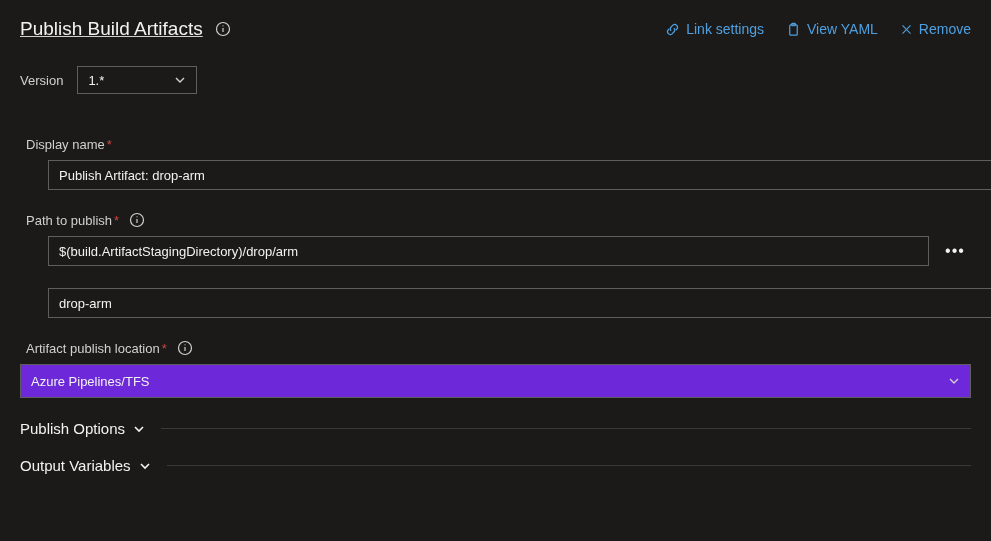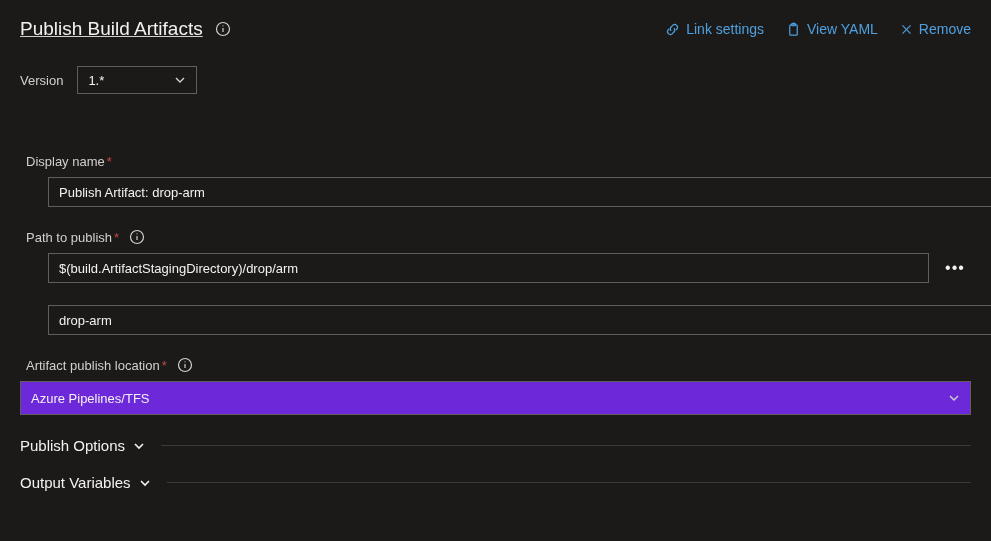--- a/index.html
+++ b/index.html
@@ -40,21 +40,21 @@
     align-items: center;
     gap: 6px;
     color: #4ea0e0;
     font-size: 14px;
     cursor: pointer;
   }
   .version-row {
     display: flex;
     align-items: center;
     gap: 14px;
-    margin-bottom: 60px;
+    margin-bottom: 43px;
   }
   .version-label {
     font-size: 13px;
     color: #d2d0ce;
   }
   .version-select {
     border: 1px solid #605e5c;
     background: #1b1a19;
     color: #f3f2f1;
     height: 28px;

